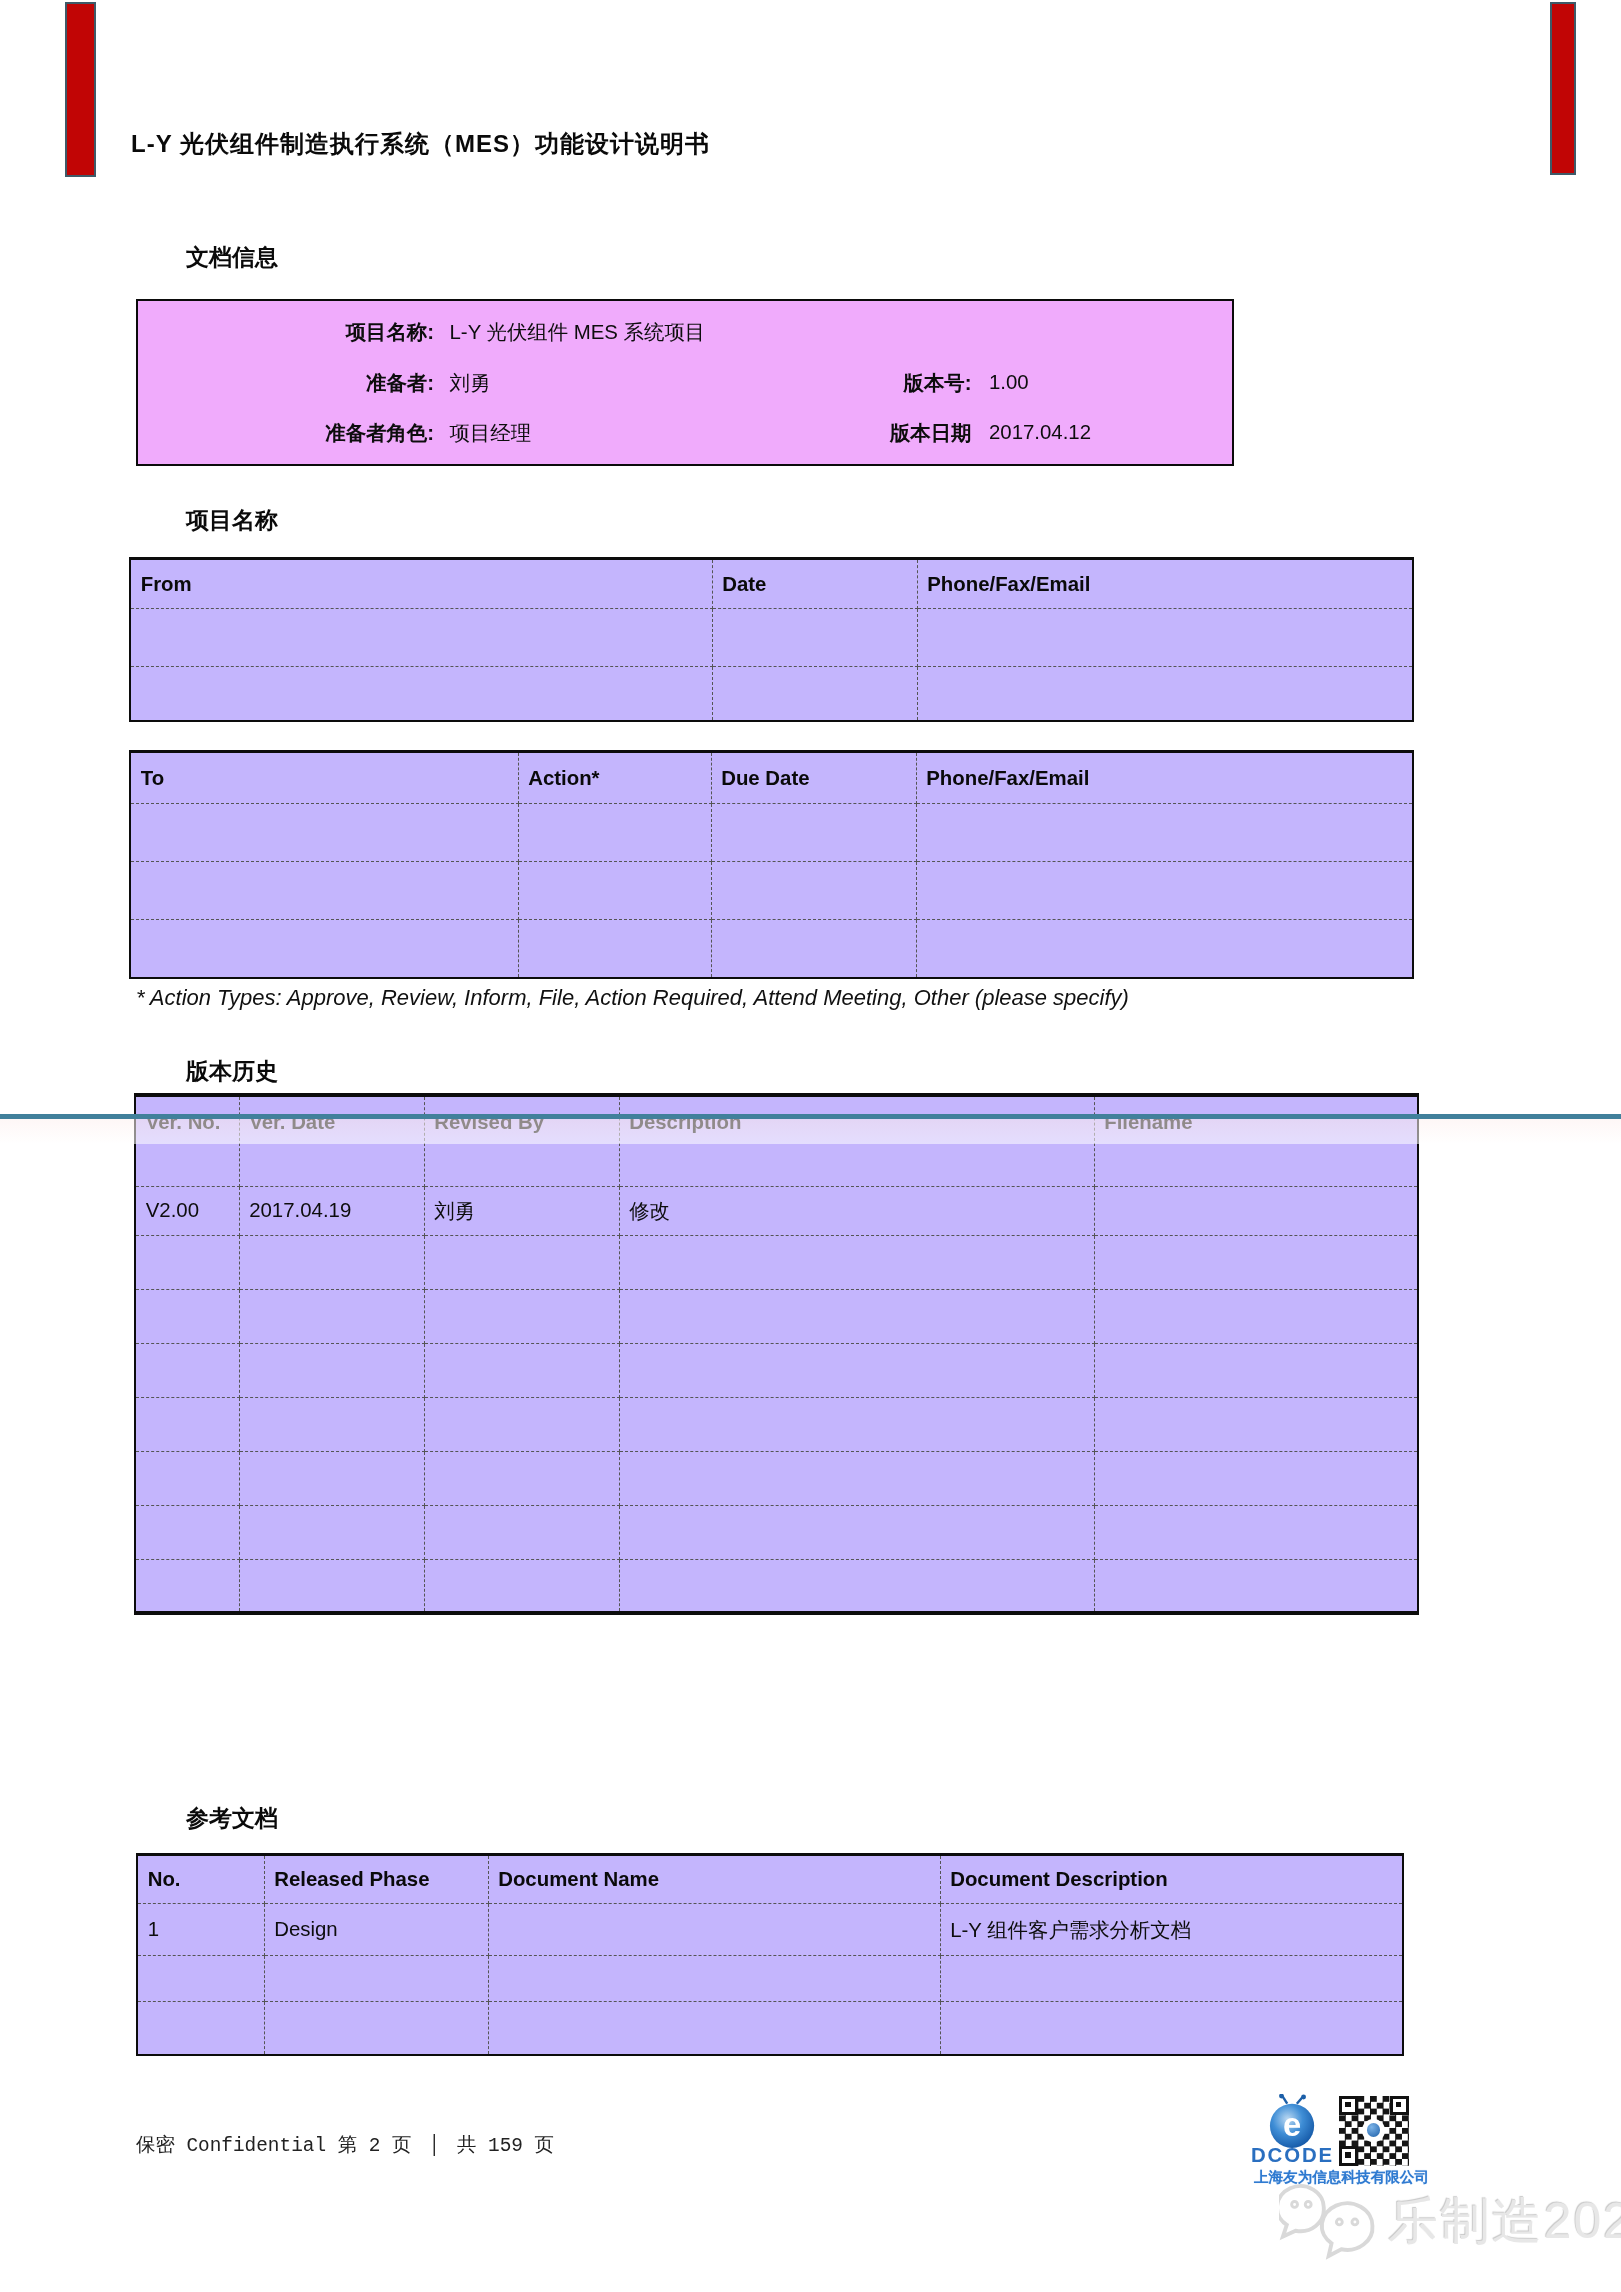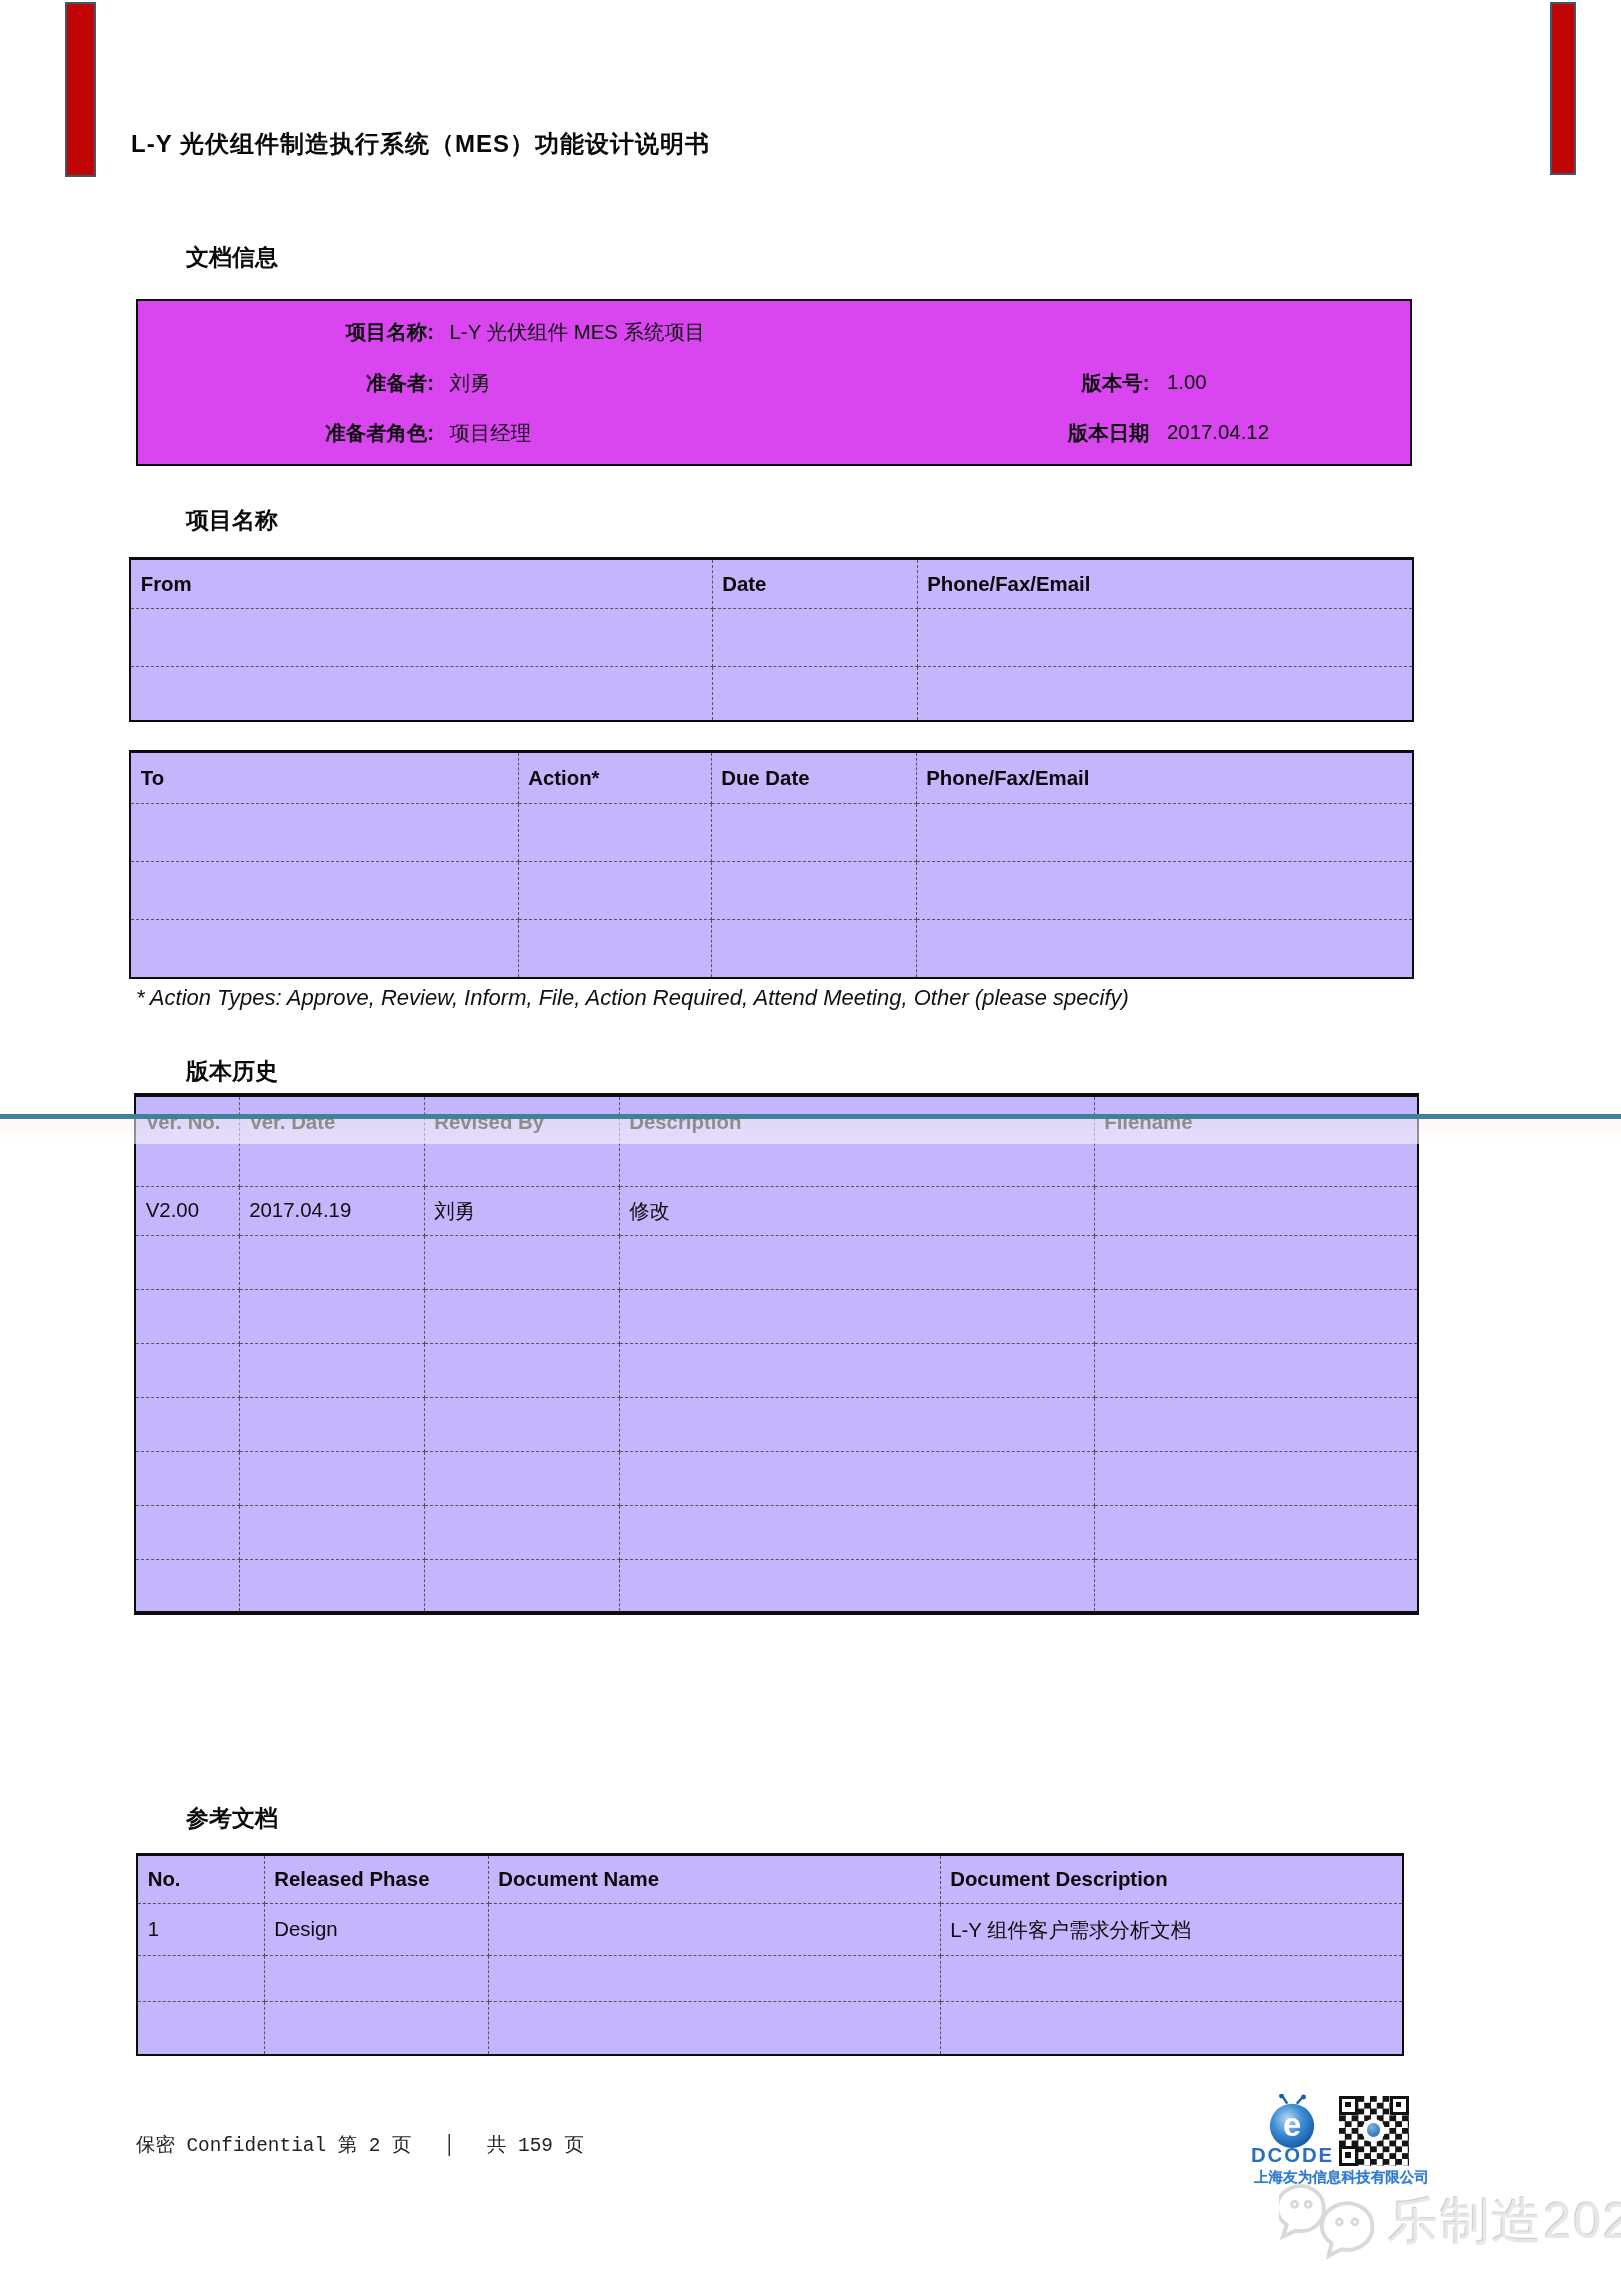--- a/index.html
+++ b/index.html
@@ -27,22 +27,22 @@
     position: absolute; left: 186px;
     font-size: 23px; font-weight: bold; color: #0a0a0a; white-space: nowrap;
   }
   #h-docinfo   { top: 242px; }
   #h-dist      { top: 505px; }
   #h-verhist   { top: 1056px; }
   #h-refs      { top: 1803px; }
 
   
   .info-box {
-    position: absolute; left: 136px; top: 299px; width: 1276px; height: 167px;
-    border: 2.9px solid #0b0b0b; background: #d946ef;
+    position: absolute; left: 136px; top: 299px; width: 1098px; height: 167px;
+    border: 2.9px solid #0b0b0b; background: #f0abfc;
     display: grid; grid-template-rows: 1fr 1fr 1fr; padding: 5.8px 0;
   }
   .info-row { display: flex; align-items: center; font-size: 20.4px; }
   .info-label { width: 296px; text-align: right; font-weight: bold; flex: 0 0 auto; }
   .info-value { margin-left: 15.5px; }
   .info-spacer { flex: 1 1 auto; }
   .info-label-r { width: 155px; text-align: right; font-weight: bold; flex: 0 0 auto; }
   .info-value-r { width: 243px; margin-left: 17.5px; flex: 0 0 auto; }
 
   
@@ -76,21 +76,21 @@
   .pink-band {
     position: absolute; left: 0; top: 1119px; width: 1621px; height: 25px;
     background: linear-gradient(#fdf0ef, #ffffff); opacity: 0.55; z-index: 29;
     pointer-events: none;
   }
 
   
   .footer-line {
     position: absolute; left: 136px; top: 2131px;
     font-family: "Liberation Mono", "DejaVu Sans Mono", monospace;
-    font-size: 19.4px; color: #222; display: flex; align-items: center; gap: 32px;
+    font-size: 19.4px; color: #222; display: flex; align-items: center; gap: 17px;
     white-space: nowrap;
   }
 
   
   .logo-block { position: absolute; left: 1250px; top: 2086px; width: 180px; height: 102px; }
   .logo-icon { position: absolute; left: 17.5px; top: 7.8px; width: 50px; height: 56px; }
   .logo-text {
     position: absolute; left: 0px; top: 58px; width: 85px; text-align: center;
     font-size: 20.4px; font-weight: bold; color: #2a6fc0; letter-spacing: 1.9px;
   }

